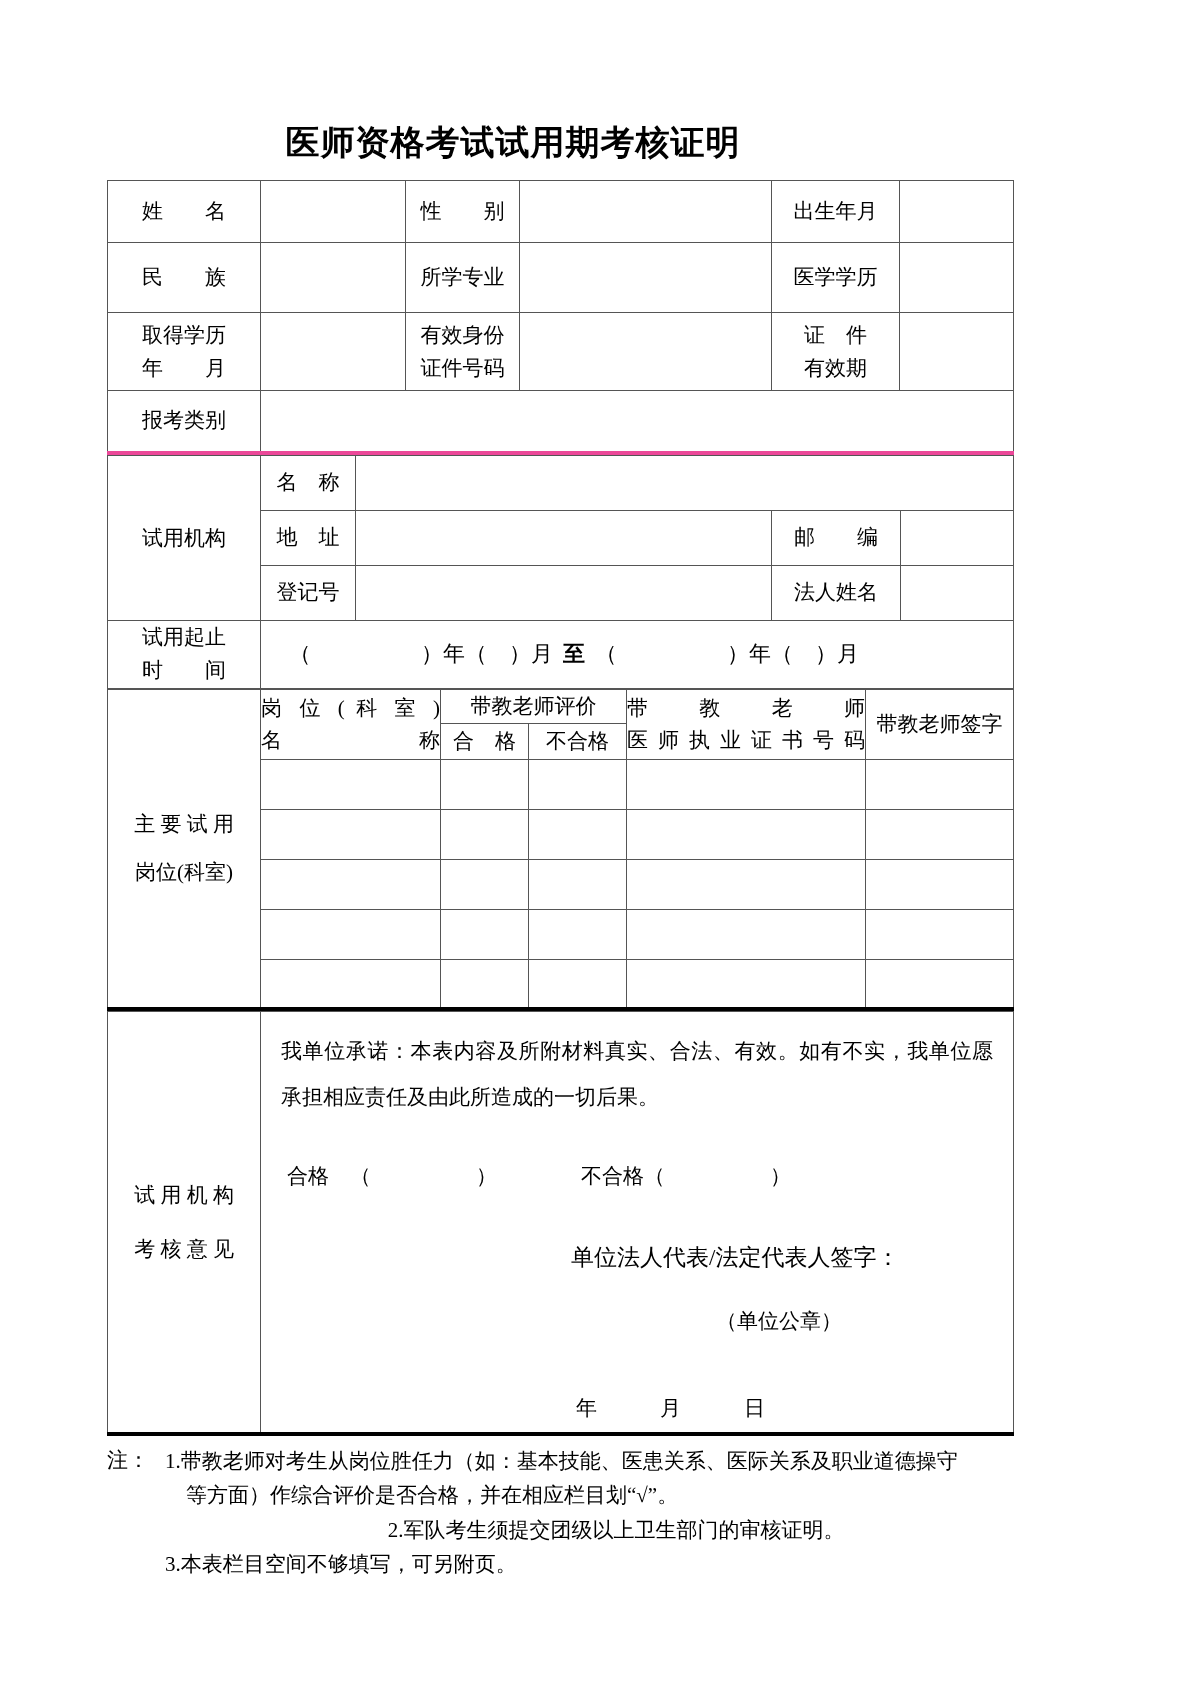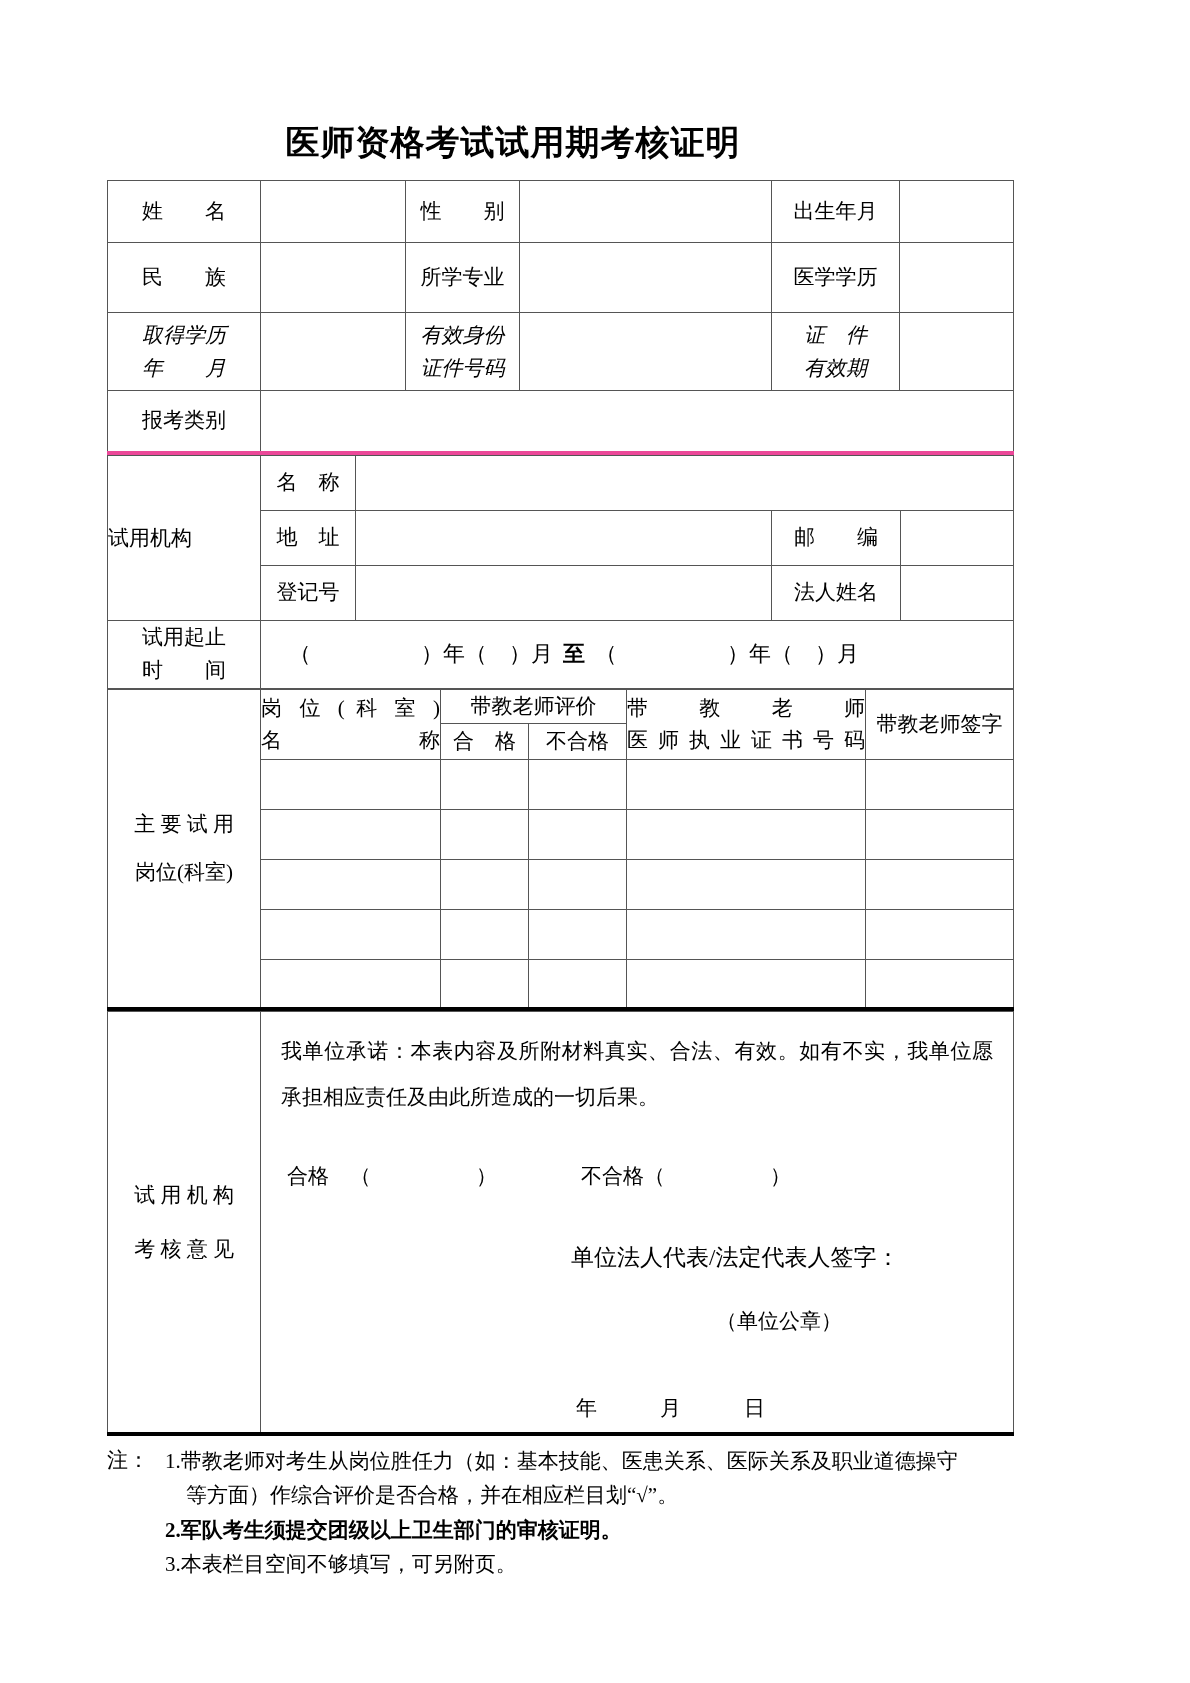--- a/index.html
+++ b/index.html
@@ -25,25 +25,25 @@
     font-size: 21px;
     vertical-align: middle;
     overflow: hidden;
   }
   .lbl { text-align: center; white-space: pre-line; line-height: 1.55; }
   .fill { background: #fff; }
   
   .t1 { border-bottom: 4px solid #ec4899; }
   .t1 .r1 td { height: 62px; }
   .t1 .r2 td { height: 70px; }
-  .t1 .r3 td { height: 78px; font-style: italic; }
+  .t1 .r3 td { height: 78px; }
   .t1 .r4 td { height: 62px; }
   
   .t2 td { height: 55px; }
-  .t2 .rowlabel { }
+  .t2 .rowlabel { text-align: center; }
   .t2 .period-row td { height: 68px; }
   .t2 .period-value { padding-left: 28px; font-size: 22px; }
   .t2 .zhi { font-weight: bold; padding: 0 10px; }
   
   .t3 { border-bottom: 4px solid #000; }
   .t3 .hrow1 td { height: 34px; }
   .t3 .hrow2 td { height: 36px; }
   .t3 .drow td { height: 50px; }
   .t3 .mainlabel { text-align: center; white-space: pre-line; line-height: 2.3; }
   .j2 { padding: 2px 0; }
@@ -56,21 +56,21 @@
   .promise { line-height: 2.2; font-size: 21px; text-align: justify; }
   .passline { margin-top: 42px; font-size: 21px; padding-left: 6px; }
   .signline { margin-top: 52px; padding-left: 290px; font-size: 23px; }
   .sealline { margin-top: 34px; padding-left: 435px; font-size: 21px; }
   .dateline { margin-top: 59px; padding-left: 295px; font-size: 21px; }
   
   .notes { display: flex; margin-top: 8px; width: 960px; margin-left: 107px; }
   .notes-label { width: 58px; font-size: 21px; line-height: 1.6; }
   .notes-items { flex: 1; }
   .note { font-size: 21px; line-height: 1.62; white-space: pre-line; }
-  .note.bold { font-weight: bold; }
+  .note.bold { font-weight: normal; text-align: center; }
 </style>
 </head>
 <body>
 
 <div class="page">
   <div class="form-title">医师资格考试试用期考核证明</div>
 
   <div class="content">
 
     <table class="t1">

